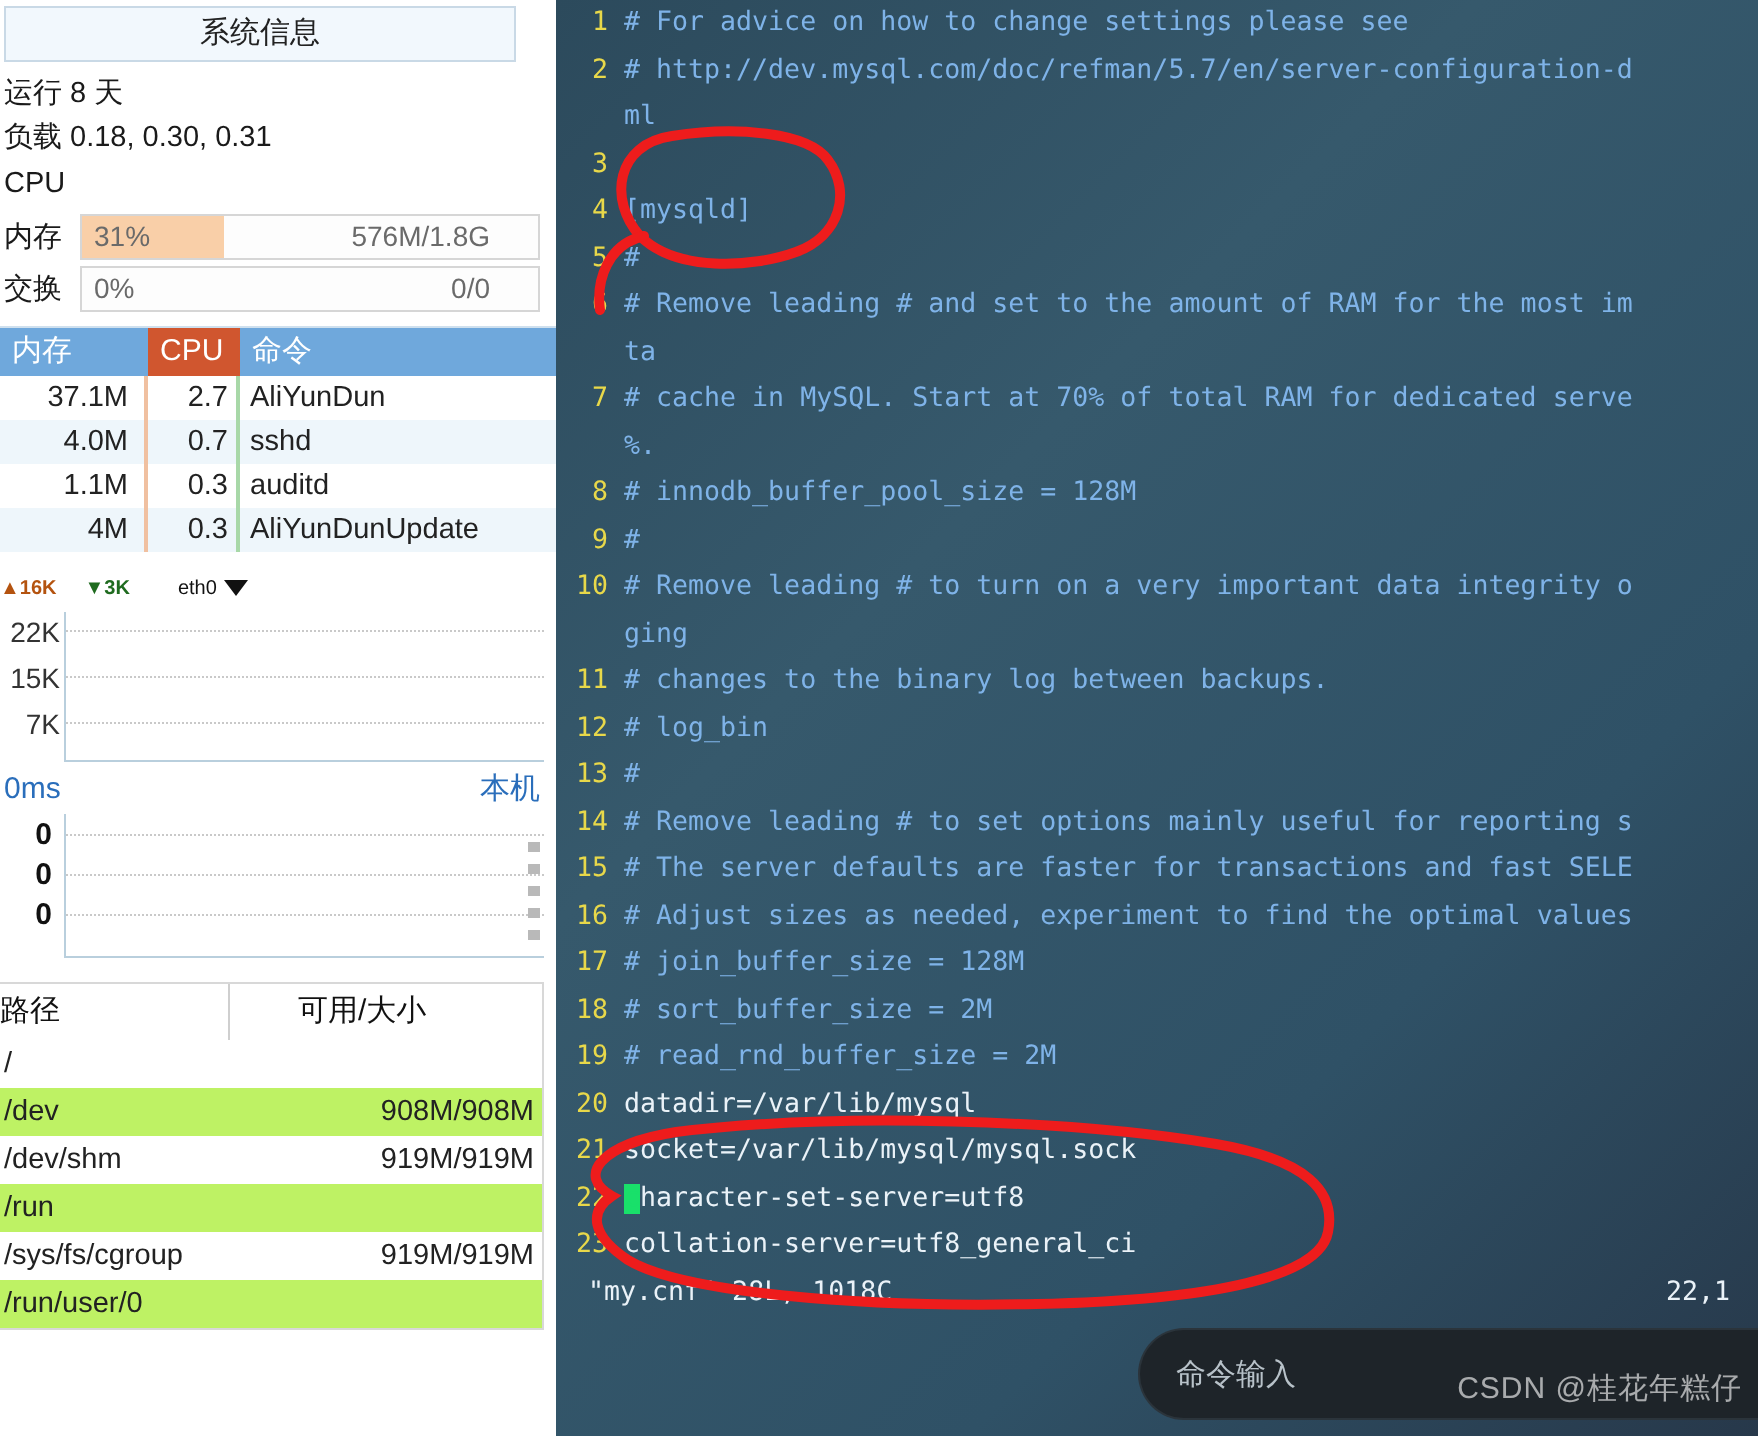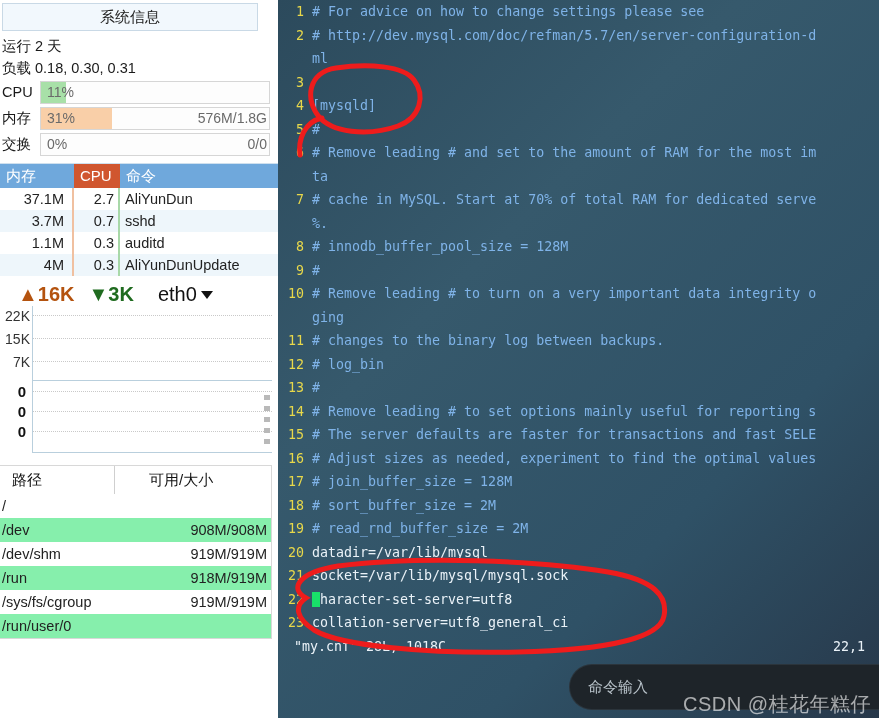--- a/index.html
+++ b/index.html
@@ -25,36 +25,36 @@
   .kv-text{white-space:nowrap;}
 
   .meter-row{display:flex;align-items:center;height:26px;padding-left:2px;}
   .meter-label{width:38px;flex:none;font-size:14.5px;color:#1a1a1a;white-space:nowrap;}
   .meter{
     position:relative;flex:1;margin-right:8px;height:21px;
     border:1px solid #d6d6d6;background:#fdfdfd;overflow:hidden;
   }
   .meter-fill{position:absolute;left:0;top:0;bottom:0;}
   .meter-pct{position:absolute;left:6px;top:0;line-height:21px;font-size:14px;color:#6a6a6a;}
-  .meter-right{position:absolute;right:2px;top:0;line-height:21px;font-size:14px;color:#6a6a6a;}
+  .meter-right{position:absolute;right:24px;top:0;line-height:21px;font-size:14px;color:#6a6a6a;}
 
   
   .proc{margin-top:6px;border-top:1px solid #cfe0ee;}
   .proc-head{display:flex;height:24px;background:#6fa8dc;color:#fff;font-size:15px;}
   .proc-head .c-mem{width:74px;padding-left:6px;box-sizing:border-box;line-height:24px;}
   .proc-head .c-cpu{width:46px;background:#d0562f;text-align:left;padding-left:6px;box-sizing:border-box;line-height:24px;}
   .proc-head .c-cmd{flex:1;padding-left:6px;box-sizing:border-box;line-height:24px;}
   .proc-row{display:flex;height:22px;font-size:14.5px;color:#222;background:#ffffff;}
   .proc-row.alt{background:#eef6fb;}
   .proc-row .c-mem{width:74px;text-align:right;padding-right:8px;box-sizing:border-box;line-height:22px;border-right:2px solid #f0c0a0;}
   .proc-row .c-cpu{width:46px;text-align:right;padding-right:4px;box-sizing:border-box;line-height:22px;border-right:2px solid #a8d8a8;}
   .proc-row .c-cmd{flex:1;padding-left:5px;box-sizing:border-box;line-height:22px;}
 
   
-  .net-head{display:flex;align-items:center;height:24px;margin-top:6px;font-size:20px;padding-left:18px;}
+  .net-head{display:flex;align-items:center;height:24px;margin-top:6px;font-size:10px;padding-left:0;}
   .net-up{color:#b4530f;font-weight:bold;margin-right:14px;white-space:nowrap;}
   .net-down{color:#1f6b1f;font-weight:bold;margin-right:24px;white-space:nowrap;}
   .net-if{color:#111;white-space:nowrap;}
   .caret{display:inline-block;margin-left:4px;border-left:6px solid transparent;border-right:6px solid transparent;border-top:8px solid #111;vertical-align:middle;}
 
   .graph-wrap{position:relative;height:75px;margin:0 6px 0 0;display:flex;}
   .graph-ylabels{width:32px;flex:none;position:relative;font-size:14px;color:#333;}
   .graph-ylabels span{position:absolute;right:2px;text-align:center;}
   .graph-area{position:relative;flex:1;border-left:1px solid #b9cfdd;border-bottom:1px solid #b9cfdd;background:#fff;overflow:hidden;}
   .gridline{position:absolute;left:0;right:0;height:0;border-top:1px dotted #c9c9c9;}
@@ -67,24 +67,24 @@
   .ping-wrap{position:relative;height:72px;display:flex;margin-right:6px;}
   .ping-ylabels{width:32px;flex:none;position:relative;font-size:15px;color:#111;font-weight:bold;}
   .ping-ylabels span{position:absolute;right:6px;}
   .ping-area{position:relative;flex:1;border-left:1px solid #b9cfdd;border-bottom:1px solid #b9cfdd;background:#fff;}
   .ping-scroll{position:absolute;right:1px;top:14px;width:7px;}
   .ping-scroll i{display:block;width:6px;height:5px;margin-bottom:6px;background:#b9b9b9;}
 
   
   .disk{margin-top:12px;border:1px solid #d8d8d8;border-left:none;margin-right:6px;}
   .disk-head{display:flex;height:28px;font-size:15px;color:#111;background:#fff;}
-  .disk-head .c-path{flex:1;padding-left:12px;line-height:28px;border-right:1px solid #cfcfcf;}
+  .disk-head .c-path{flex:1;padding-left:0;line-height:28px;border-right:1px solid #cfcfcf;}
   .disk-head .c-size{width:122px;padding-left:8px;line-height:28px;margin-left:26px;}
   .disk-row{display:flex;height:24px;font-size:14.5px;color:#222;background:#fff;}
-  .disk-row.alt{background:#86efac;}
+  .disk-row.alt{background:#bef264;}
   .disk-row .c-path{flex:1;padding-left:2px;line-height:24px;}
   .disk-row .c-size{width:122px;text-align:right;padding-right:4px;line-height:24px;white-space:nowrap;}
   .disk-row .c-size .hl{background:#d6ebdc;}
 
   
   .terminal{
     position:absolute;left:278px;top:0;width:601px;height:718px;
     background:linear-gradient(135deg,#2c4a5c 0%,#36596c 35%,#2f5166 70%,#27384a 100%);
     overflow:hidden;
   }
@@ -105,47 +105,42 @@
   .annot{position:absolute;left:0;top:0;width:601px;height:718px;pointer-events:none;}
 
   
   .cmdbar{
     position:absolute;left:292px;bottom:9px;width:575px;height:44px;
     background:#1e2429;border-radius:22px;
     display:flex;align-items:center;box-shadow:0 0 0 1px #2b343b;
   }
   .cmd-placeholder{margin-left:18px;color:#b8c2c9;font-size:15px;}
   .watermark{
-    position:absolute;right:8px;bottom:0;color:rgba(255,255,255,0.62);
-    font-size:20px;white-space:nowrap;letter-spacing:0.5px;
+    position:absolute;right:8px;bottom:14px;color:rgba(255,255,255,0.62);
+    font-size:15px;white-space:nowrap;letter-spacing:0.5px;
   }
 </style>
 </head>
 <body>
 
 <div class="app">
 
   <div class="sidepanel">
 
     <div class="panel-tab">系统信息</div>
 
     <div class="kv-row">
-      <span class="kv-text">运行 2 天</span>
+      <span class="kv-text">运行 8 天</span>
     </div>
     <div class="kv-row">
       <span class="kv-text">负载 0.18, 0.30, 0.31</span>
     </div>
 
     <div class="meter-row">
       <span class="meter-label">CPU</span>
-      <span class="meter">
-        <span class="meter-fill" id="cpu-fill" style="width: 11%; background: rgb(168, 224, 168);"></span>
-        <span class="meter-pct">11%</span>
-        <span class="meter-right"></span>
-      </span>
     </div>
 
     <div class="meter-row">
       <span class="meter-label">内存</span>
       <span class="meter">
         <span class="meter-fill" id="mem-fill" style="width: 31%; background: rgb(249, 207, 168);"></span>
         <span class="meter-pct">31%</span>
         <span class="meter-right">576M/1.8G</span>
       </span>
     </div>
@@ -165,21 +160,21 @@
         <div class="c-cpu">CPU</div>
         <div class="c-cmd">命令</div>
       </div>
       <div id="proc-rows">
           <div class="proc-row">
             <div class="c-mem">37.1M</div>
             <div class="c-cpu">2.7</div>
             <div class="c-cmd">AliYunDun</div>
           </div>
           <div class="proc-row alt">
-            <div class="c-mem">3.7M</div>
+            <div class="c-mem">4.0M</div>
             <div class="c-cpu">0.7</div>
             <div class="c-cmd">sshd</div>
           </div>
           <div class="proc-row">
             <div class="c-mem">1.1M</div>
             <div class="c-cpu">0.3</div>
             <div class="c-cmd">auditd</div>
           </div>
           <div class="proc-row alt">
             <div class="c-mem">4M</div>
@@ -451,20 +446,24 @@
               <span class="dn" style="height: 13.0088%;"></span>
             </div>
             <div class="bar">
               <span class="up" style="height: 46.1927%;"></span>
               <span class="dn" style="height: 14.2361%;"></span>
             </div>
           </div>
       </div>
     </div>
 
+    <div class="ping-head">
+      <span>0ms</span>
+      <span>本机</span>
+    </div>
 
     <div class="ping-wrap">
       <div class="ping-ylabels">
         <span style="top:2px;">0</span>
         <span style="top:22px;">0</span>
         <span style="top:42px;">0</span>
       </div>
       <div class="ping-area">
         <div class="gridline" style="top:10px;"></div>
         <div class="gridline" style="top:30px;"></div>
@@ -491,21 +490,20 @@
           <div class="disk-row alt">
             <div class="c-path">/dev</div>
             <div class="c-size">908M/908M</div>
           </div>
           <div class="disk-row">
             <div class="c-path">/dev/shm</div>
             <div class="c-size">919M/919M</div>
           </div>
           <div class="disk-row alt">
             <div class="c-path">/run</div>
-            <div class="c-size">918M/919M</div>
           </div>
           <div class="disk-row">
             <div class="c-path">/sys/fs/cgroup</div>
             <div class="c-size">919M/919M</div>
           </div>
           <div class="disk-row alt">
             <div class="c-path">/run/user/0</div>
           </div>
         </div>
     </div>

